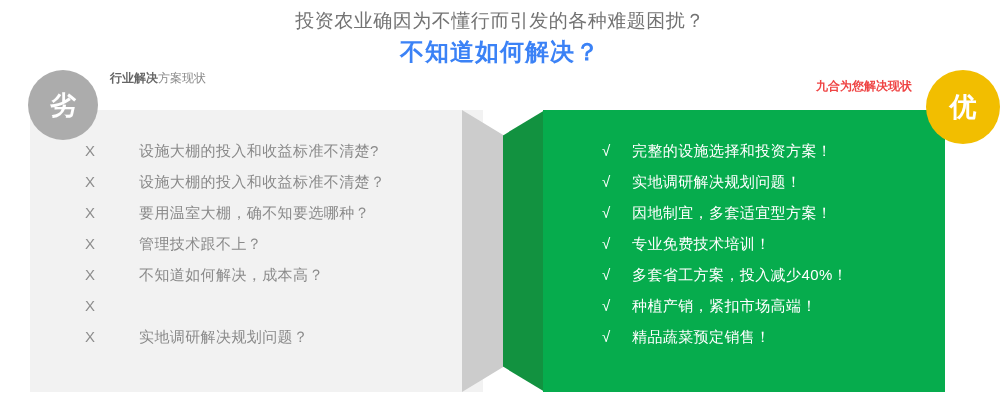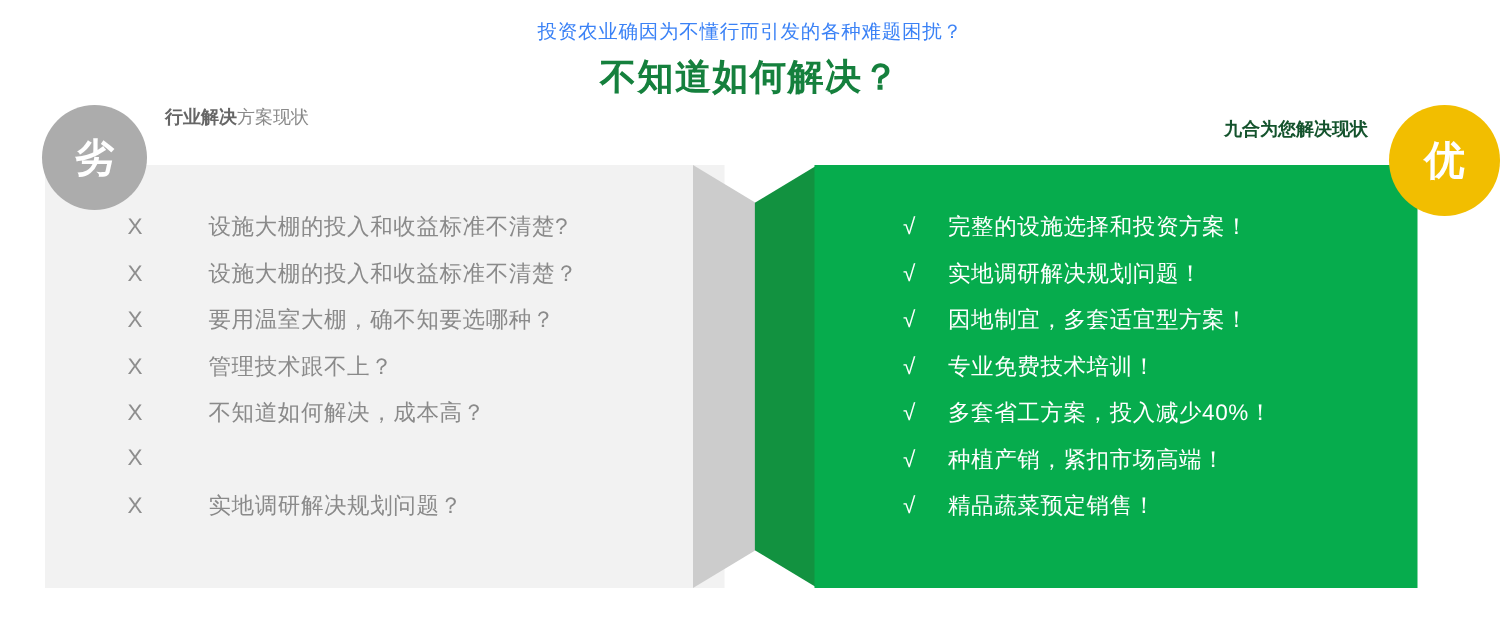--- a/index.html
+++ b/index.html
@@ -22,30 +22,30 @@
 
   
   .headline {
     position: absolute;
     left: 0;
     top: 8px;
     width: 1000px;
     text-align: center;
   }
   .headline-line1 {
-    font-size: 13px;
+    font-size: 19px;
     line-height: 26px;
-    color: #3b82f6;
+    color: #737373;
     letter-spacing: 0.5px;
     font-weight: normal;
   }
   .headline-line2 {
     font-size: 24px;
     line-height: 32px;
-    color: #15803d;
+    color: #3b82f6;
     font-weight: bold;
     letter-spacing: 1px;
     margin-top: 2px;
   }
 
   
   .panel {
     position: absolute;
     top: 110px;
     height: 282px;
@@ -91,21 +91,21 @@
     top: 70px;
     color: #666666;
   }
   .section-title-left .sub {
     font-weight: normal;
     color: #8a8a8a;
   }
   .section-title-right {
     right: 88px;
     top: 78px;
-    color: #14532d;
+    color: #ef4444;
     text-align: center;
   }
 
   
   .badge {
     position: absolute;
     border-radius: 50%;
     display: flex;
     align-items: center;
     justify-content: center;

